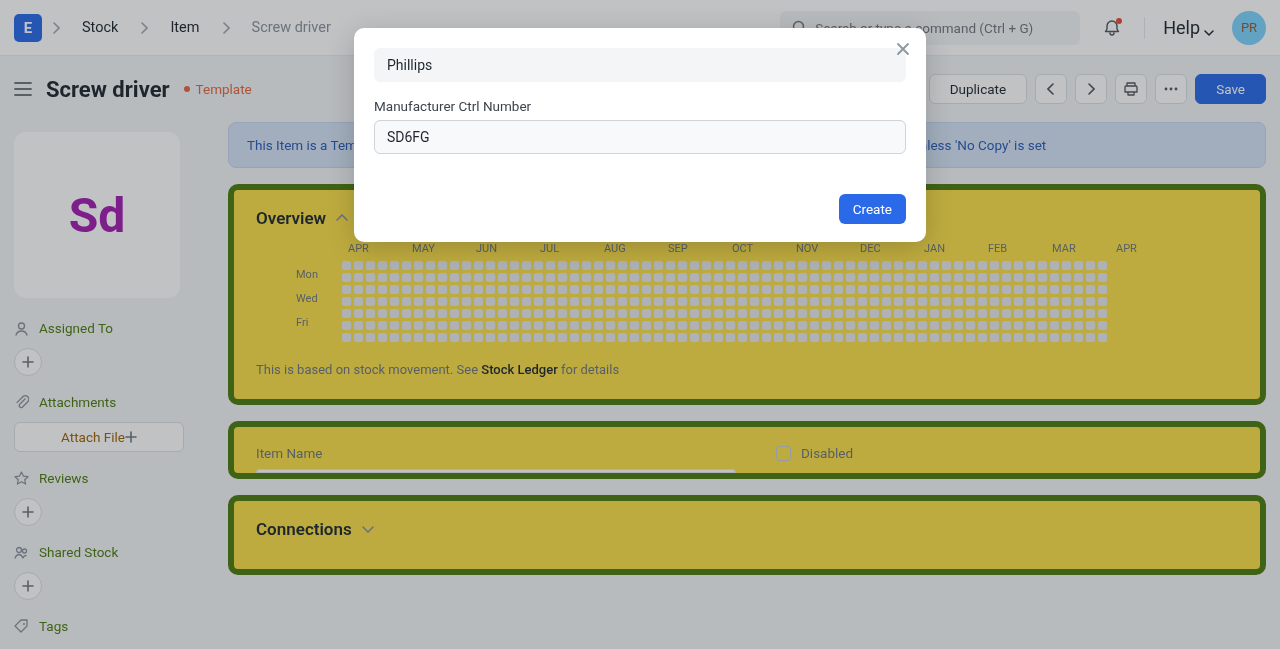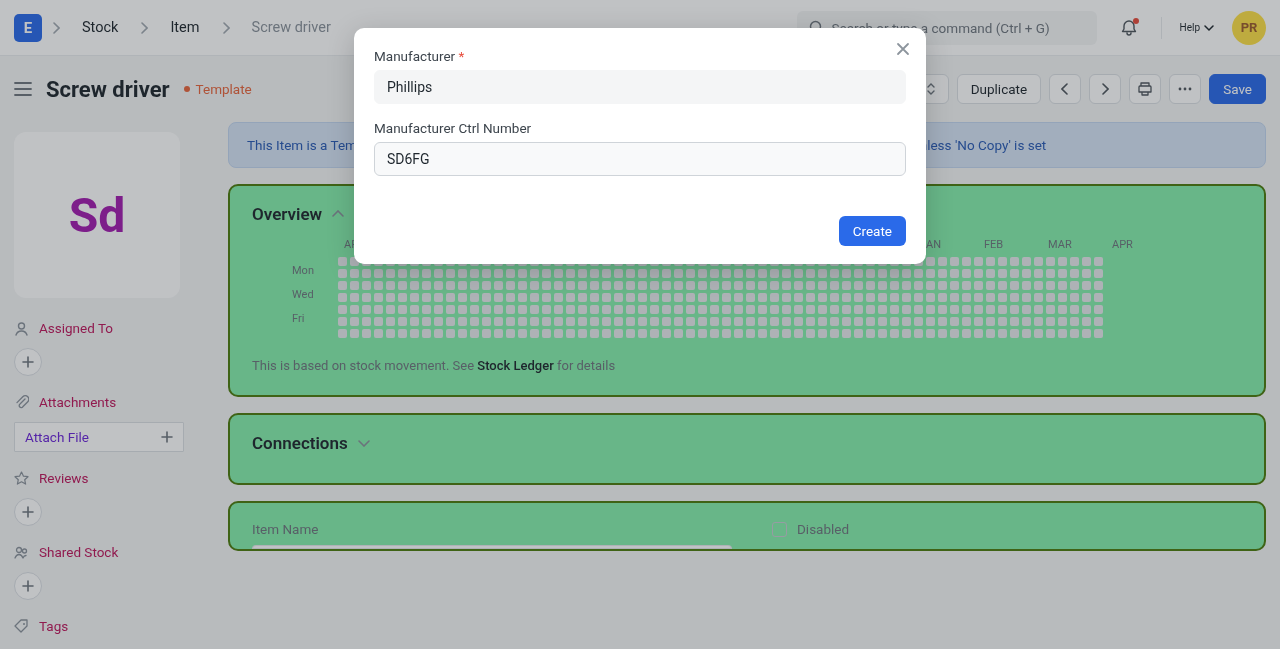--- a/index.html
+++ b/index.html
@@ -19,63 +19,63 @@
     .breadcrumb .muted { color: #8a929b; }
     .breadcrumb span[data-interactable="true"] { cursor: pointer; }
 
     .topnav-right { margin-left: auto; display: flex; align-items: center; gap: 18px; }
     .searchbox {
       width: 300px; height: 34px; background: #f4f5f6; border-radius: 6px;
       display: flex; align-items: center; padding: 0 12px; gap: 8px; color: #6f777f; font-size: 13.5px;
     }
     .icon-btn { width: 28px; height: 28px; display: flex; align-items: center; justify-content: center; color: #4f565e; cursor: pointer; position: relative;}
     .bell-dot { position: absolute; top: 4px; right: 4px; width: 6px; height: 6px; background: #e74c3c; border-radius: 50%; }
-    .help { display: flex; align-items: flex-end; gap: 4px; font-size: 10px; color: #1f272e; cursor: pointer;}
-    .avatar { width: 34px; height: 34px; border-radius: 50%; background: #fde047; color: #9a5c2e; display: flex; align-items: center; justify-content: center; font-size: 13px; font-weight: 700;}
+    .help { display: flex; align-items: flex-end; gap: 4px; font-size: 18px; color: #1f272e; cursor: pointer;}
+    .avatar { width: 34px; height: 34px; border-radius: 50%; background: #7dd3fc; color: #9a5c2e; display: flex; align-items: center; justify-content: center; font-size: 13px; font-weight: 400;}
 
     
     .page-header {
       display: flex; align-items: center; padding: 0 14px; height: 66px; gap: 14px;
     }
     .menu-icon { color: #6f777f; cursor: pointer; }
     .page-title { font-size: 22px; font-weight: 700; }
     .template-pill { color: #e8663d; font-size: 13.5px; display: flex; align-items: center; gap: 6px;}
     .template-pill::before { content: ""; width: 6px; height: 6px; background: #e8663d; border-radius: 50%; display: inline-block;}
     .header-right { margin-left: auto; display: flex; align-items: center; gap: 8px; }
     .btn {
-      height: 30px; padding: 0 13px; border: 1px solid #dbdfe4; background: #fff; border-radius: 6px;
+      height: 30px; padding: 0 20px; border: 1px solid #dbdfe4; background: #fff; border-radius: 6px;
       font-size: 13.5px; color: #1f272e; display: flex; align-items: center; gap: 6px; cursor: pointer;
     }
     .btn.icon-only { width: 32px; padding: 0; justify-content: center; }
     .btn-primary { background: #2a6ae9; border-color: #2a6ae9; color: #fff; }
 
     
     .content { display: flex; height: calc(649px - 56px - 66px); }
     .sidebar { width: 212px; padding: 10px 14px 0 14px; }
     .thumb {
       width: 166px; height: 166px; background: #fff; border-radius: 12px;
       display: flex; align-items: center; justify-content: center; color: #a21caf; font-size: 48px; font-weight: 700; margin-bottom: 22px;
     }
-    .side-row { display: flex; align-items: center; gap: 10px; color: #be185d; font-size: 13.5px; margin-bottom: 12px;}
+    .side-row { display: flex; align-items: center; gap: 10px; color: #4d7c0f; font-size: 13.5px; margin-bottom: 12px;}
     .add-circle {
       width: 28px; height: 28px; border-radius: 50%; border: 1px solid #dbdfe4; background: #fff;
       display: flex; align-items: center; justify-content: center; color: #6f777f; font-size: 16px; margin-bottom: 18px; cursor:pointer;
     }
     .attach-btn {
-      width: 170px; height: 30px; border: 1px solid #dbdfe4; border-radius: 1px; background: #fff;
-      display: flex; align-items: center; justify-content: space-between; padding: 0 10px; font-size: 13.5px; color: #6d28d9; margin-bottom: 18px; cursor:pointer;
+      width: 170px; height: 30px; border: 1px solid #dbdfe4; border-radius: 6px; background: #fff;
+      display: flex; align-items: center; justify-content: center; padding: 0 10px; font-size: 13.5px; color: #a16207; margin-bottom: 18px; cursor:pointer;
     }
 
     .main { flex: 1; padding: 0 14px 0 16px; overflow: hidden;}
     .banner {
       background: #d6e4f6; border: 1px solid #c2d6f0; color: #2a5bb5; font-size: 13.5px;
       padding: 14px 18px; border-radius: 8px; margin-bottom: 16px;
     }
     .card {
-      background: #86efac; border: 2px solid #4d7c0f; border-radius: 10px; padding: 18px 22px 22px 22px; margin-bottom: 16px;
+      background: #fde047; border: 6px solid #4d7c0f; border-radius: 10px; padding: 18px 22px 22px 22px; margin-bottom: 16px;
     }
     .section-title { font-size: 17px; font-weight: 600; display: flex; align-items: center; gap: 10px; margin-bottom: 8px;}
     .chev { color: #8a929b; }
 
     .heatmap-wrap { padding-left: 86px; position: relative; }
     .daylabels { position: absolute; left: 40px; top: 26px; font-size: 11px; color: #6f777f; display: flex; flex-direction: column; gap: 11px;}
     .months { display: flex; gap: 20px; font-size: 11px; color: #6f777f; margin-bottom: 6px; padding-left: 6px;}
     .months span { width: 44px; }
     .heatmap { display: flex; gap: 3px; }
     .col { display: flex; flex-direction: column; gap: 3px; }
@@ -886,58 +886,55 @@
               <div class="cell"></div>
             </div>
           </div>
       </div>
 
       <div class="footnote" data-interactable="false">
         <span data-interactable="false">This is based on stock movement. See </span><a href="#" data-interactable="true">Stock Ledger</a><span data-interactable="false"> for details</span>
       </div>
     </div>
 
-    <div class="card" style="padding-bottom:22px;" data-interactable="false">
-      <div class="section-title" data-interactable="true">
-        <span data-interactable="false">Connections</span>
-        <span class="chev" data-interactable="false">
-          <svg width="12" height="8" viewBox="0 0 12 8">
-              <path d="M1 2l5 5 5-5" stroke="currentColor" stroke-width="1.6" fill="none" stroke-linecap="round"></path>
-            </svg>
-        </span>
-      </div>
-    </div>
-
     <div class="card" style="padding-bottom:0;" data-interactable="false">
       <div class="field-row">
         <div class="field-col">
           <div class="lbl" data-interactable="false">Item Name</div>
           <div class="text-input-shell" data-interactable="true"></div>
         </div>
         <div class="field-col">
           <div class="disabled-check" data-interactable="true">
             <div class="chk" data-interactable="false"></div>
             <span data-interactable="false">Disabled</span>
           </div>
         </div>
       </div>
     </div>
 
+    <div class="card" style="padding-bottom:22px;" data-interactable="false">
+      <div class="section-title" data-interactable="true">
+        <span data-interactable="false">Connections</span>
+        <span class="chev" data-interactable="false">
+          <svg width="12" height="8" viewBox="0 0 12 8">
+              <path d="M1 2l5 5 5-5" stroke="currentColor" stroke-width="1.6" fill="none" stroke-linecap="round"></path>
+            </svg>
+        </span>
+      </div>
+    </div>
+
   </div>
 </div>
 
 <div class="overlay" data-interactable="true"></div>
 <div class="modal" data-interactable="false">
   <div class="close" data-interactable="true">
     <svg width="14" height="14" viewBox="0 0 14 14" data-interactable="false">
         <path d="M2 2l10 10M12 2L2 12" stroke="currentColor" stroke-width="1.8" stroke-linecap="round"></path>
       </svg>
-  </div>
-  <div class="flabel" data-interactable="false">
-    <span>Manufacturer</span> <span class="req">*</span>
   </div>
   <input class="minput" data-interactable="true" value="Phillips" style="">
   <div class="flabel" data-interactable="false">Manufacturer Ctrl Number</div>
   <input class="minput focused" data-interactable="true" value="SD6FG" style="">
   <div class="modal-footer">
     <button class="create-btn" data-interactable="true">Create</button>
   </div>
 </div>
 
 </body></html>

